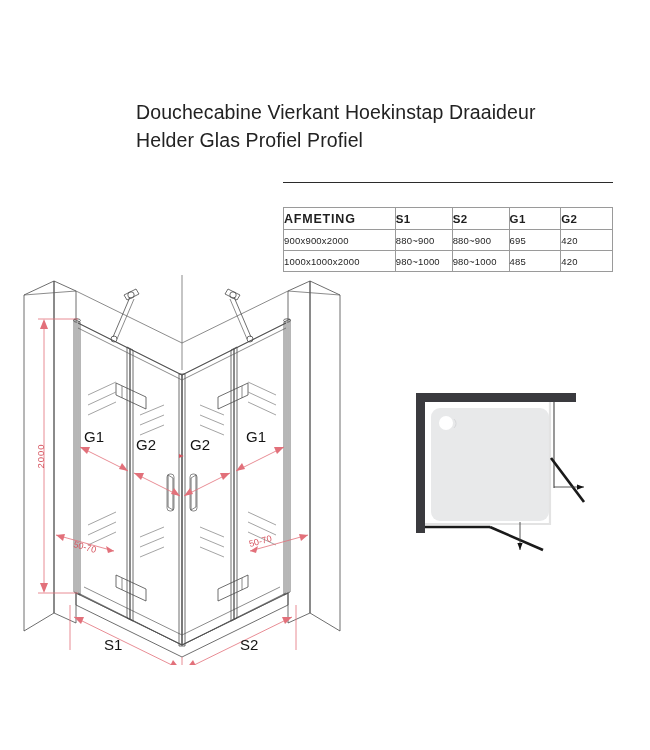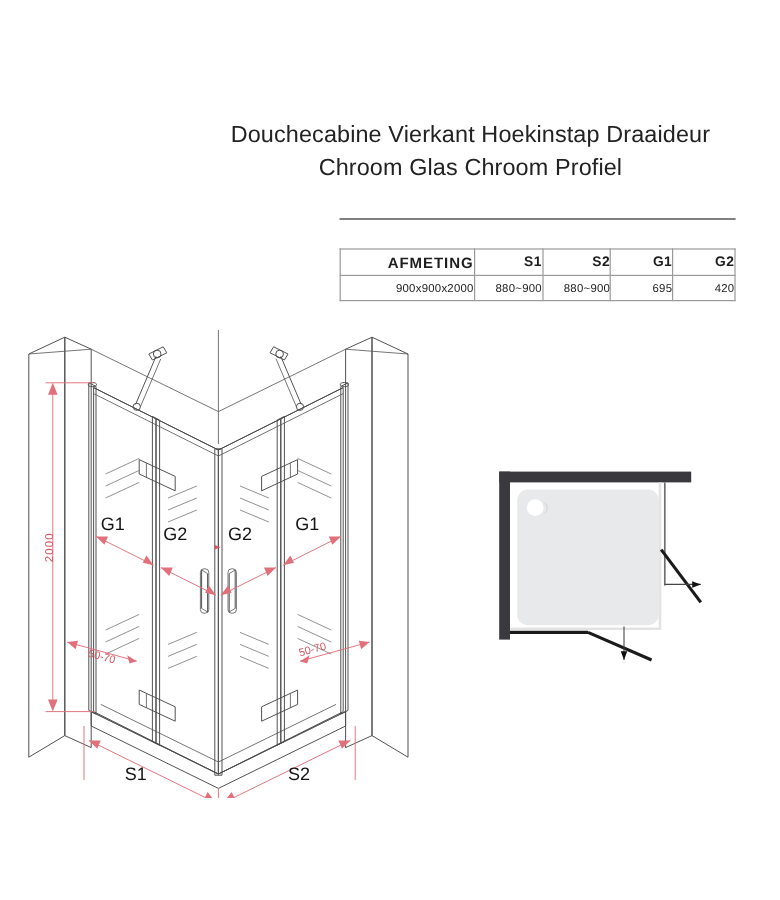--- a/index.html
+++ b/index.html
@@ -13,24 +13,23 @@
     position: relative;
     overflow: hidden;
     font-family: "Liberation Sans", sans-serif;
     color: #1a1a1a;
     -webkit-font-smoothing: antialiased;
   }
 
   
   #title-block {
     position: absolute;
-    left: 152px;
+    left: 136px;
     top: 98px;
     width: 480px;
-    text-align: center;
   }
   .title-line {
     font-size: 19.5px;
     line-height: 28px;
     color: #222222;
     letter-spacing: 0.1px;
     white-space: nowrap;
   }
 
   
@@ -47,21 +46,21 @@
   #spec-table {
     position: absolute;
     left: 283px;
     top: 207px;
     border-collapse: collapse;
     width: 330px;
   }
   #spec-table th, #spec-table td {
     border: 1px solid #ararar;
     border: 1px solid #9a9a9a;
-    text-align: right;
+    text-align: left;
     color: #1e1e1e;
     padding: 0;
   }
   #spec-table th {
     font-size: 11.5px;
     font-weight: bold;
     height: 21px;
     letter-spacing: 0.4px;
   }
   #spec-table th.afmeting-head {
@@ -97,21 +96,21 @@
   .ln     { stroke: #4a4a4a; fill: none; stroke-width: 0.8; }
   .lnf    { stroke: #5a5a5a; fill: none; stroke-width: 0.7; }
   .hatch  { stroke: #8d8d8d; fill: none; stroke-width: 0.8; }
   .lbl    { fill: #141414; font-family: "Liberation Sans", sans-serif; font-size: 15px; }
 </style>
 </head>
 <body>
 
 <div id="title-block">
   <div class="title-line">Douchecabine Vierkant Hoekinstap Draaideur</div>
-  <div class="title-line">Chroom Glas Chroom Profiel</div>
+  <div class="title-line">Helder Glas Profiel Profiel</div>
 </div>
 
 <div id="table-rule"></div>
 
 <table id="spec-table">
   <colgroup>
     <col class="c-name">
       <col class="c-s1">
       <col class="c-s2">
       <col class="c-g1">
@@ -127,20 +126,27 @@
     </tr>
   </thead>
   <tbody>
     <tr>
       <td>900x900x2000</td>
       <td>880~900</td>
       <td>880~900</td>
       <td>695</td>
       <td>420</td>
     </tr>
+    <tr>
+      <td>1000x1000x2000</td>
+      <td>980~1000</td>
+      <td>980~1000</td>
+      <td>485</td>
+      <td>420</td>
+    </tr>
   </tbody>
 </table>
 
 <div id="iso-drawing">
 <svg width="330" height="390" viewBox="0 0 330 390">
   <defs>
     <marker id="ahL" markerWidth="7" markerHeight="7" refX="6" refY="2.4" orient="auto">
       <path d="M6,0 L6,4.8 L0,2.4 z" fill="#d65560"></path>
     </marker>
     <marker id="ahR" markerWidth="7" markerHeight="7" refX="1" refY="2.4" orient="auto">

